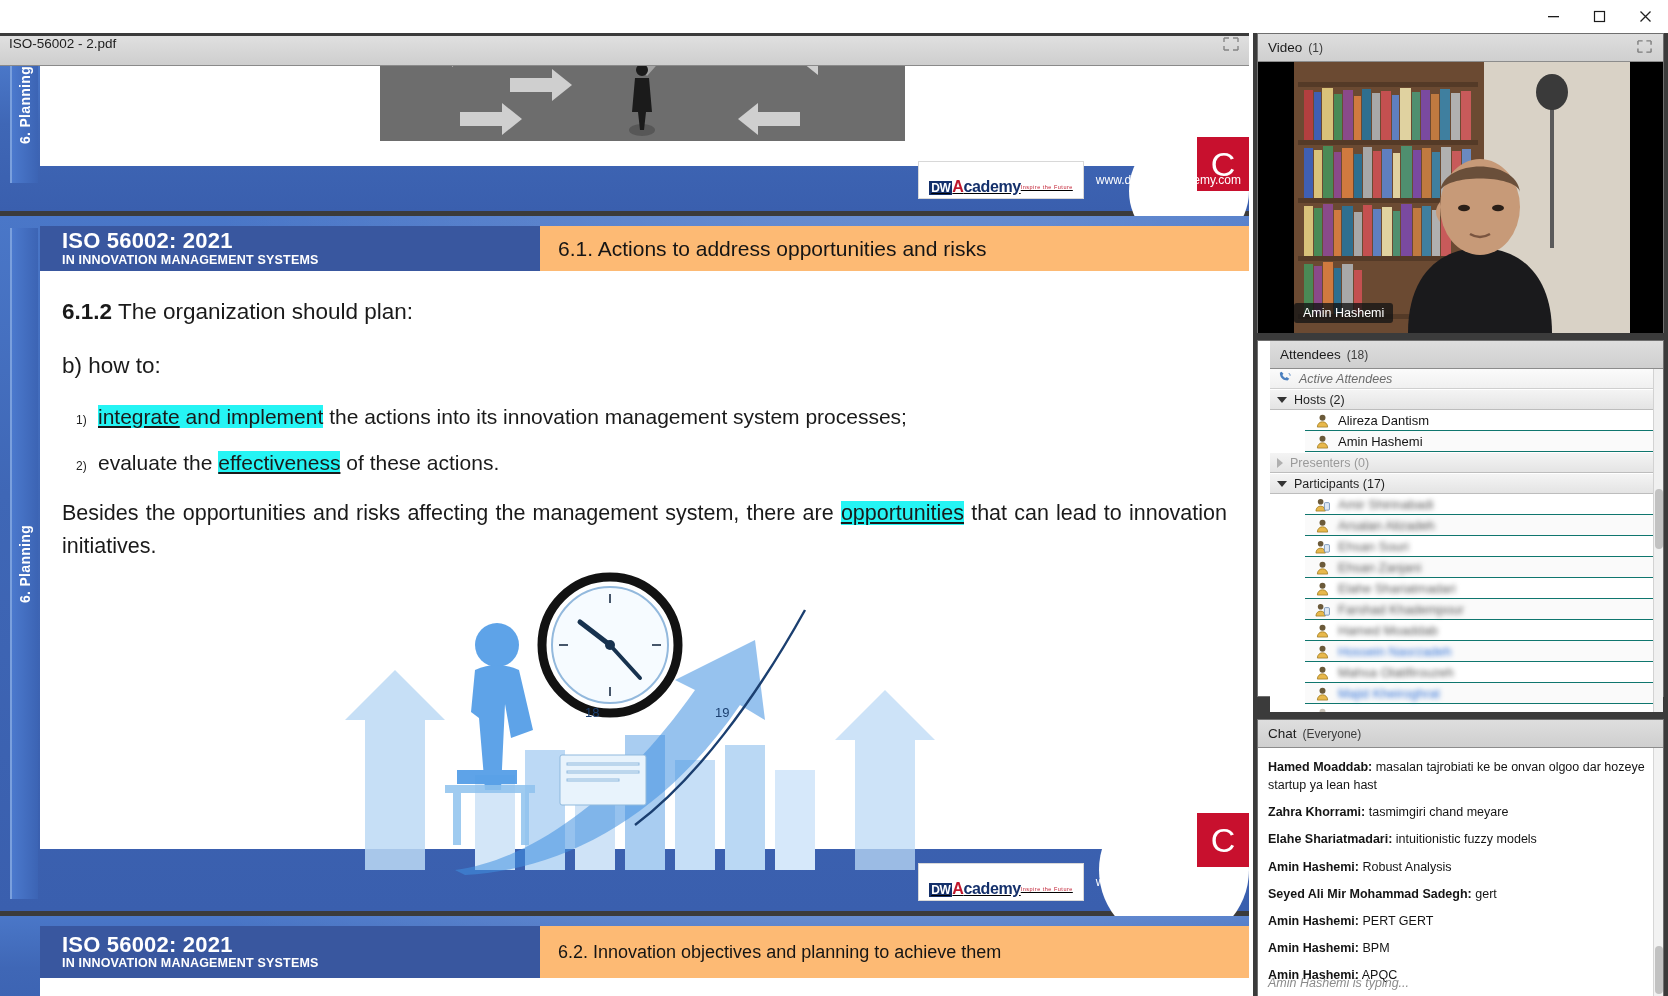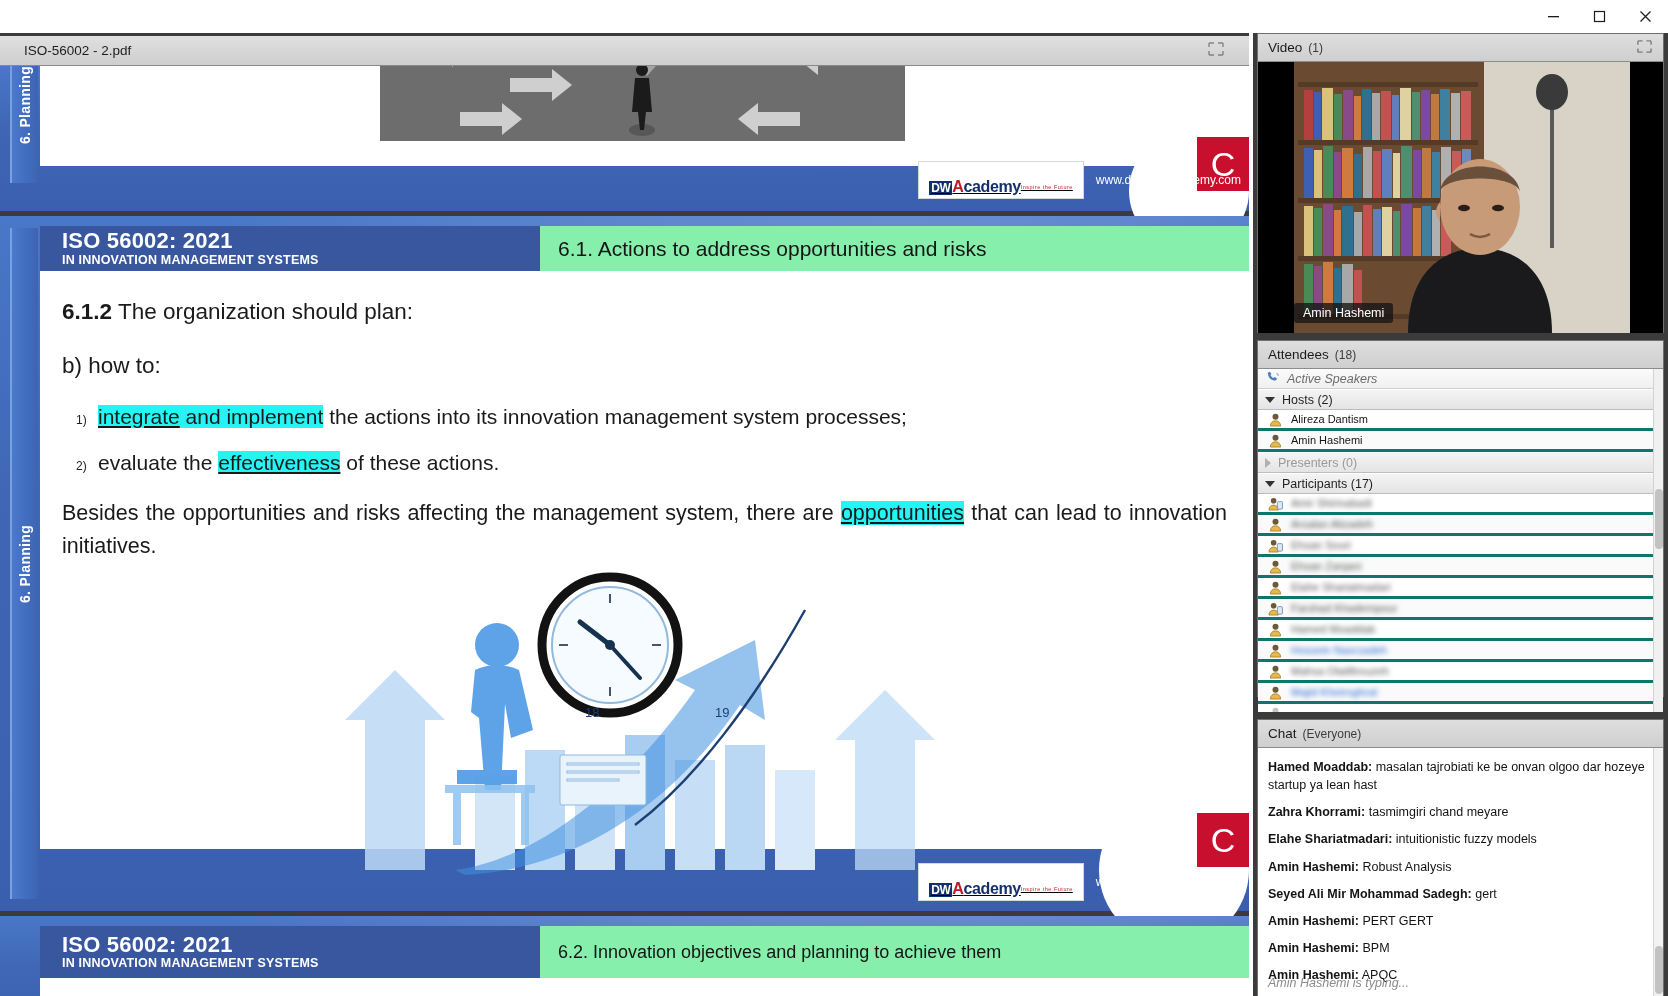--- a/index.html
+++ b/index.html
@@ -35,21 +35,21 @@
 
   
   #pdfPanel {
     position:absolute; left:0; top:33px; width:1249px; height:963px;
     background:#3b3b3b; border-top:3px solid #3b3b3b;
   }
   #pdfHeader {
     position:absolute; top:0; left:0; width:1249px; height:30px;
     background:linear-gradient(#e0e0e0,#cecece);
     border-bottom:1px solid #8a8a8a;
-    display:flex; align-items:center; padding:0 24px;
+    display:flex; align-items:flex-start; padding:0 9px;
     font-size:13.5px; color:#1d1d1d;
   }
   #pdfBody {
     position:absolute; top:30px; left:0; width:1249px; height:933px;
     background:#ffffff; overflow:hidden;
   }
 
   
   .deck { position:absolute; left:0; top:0; width:1249px; }
 
@@ -86,21 +86,21 @@
   }
 
   .slide-titlebar { display:flex; height:45px; align-items:stretch; }
   .iso-badge {
     width:500px; background:#39579f; color:#fff;
     display:flex; flex-direction:column; justify-content:center; padding-left:22px;
   }
   .iso-badge .l1 { font-size:22px; font-weight:bold; letter-spacing:.2px; line-height:1.02;}
   .iso-badge .l2 { font-size:12.5px; font-weight:bold; letter-spacing:.2px; }
   .sec-title {
-    flex:1; background:#86efac; display:flex; align-items:center; padding-left:18px;
+    flex:1; background:#fdba74; display:flex; align-items:center; padding-left:18px;
     font-size:21px; color:#151515;
   }
 
   .slidebody { padding:28px 22px 10px 22px; color:#1a1a1a; }
   .p1 { font-size:22.5px; margin-bottom:28px; }
   .p1 b { font-weight:bold; }
   .p2 { font-size:22.5px; margin-bottom:26px; }
   .olist { list-style:none; margin:0 0 12px 0; }
   .olist li { display:flex; align-items:baseline; margin-bottom:22px; }
   .olist .num { width:36px; font-size:12px; color:#222; padding-left:14px; }
@@ -142,38 +142,38 @@
 
   .rpanel { position:absolute; left:4px; width:407px; background:#fff; border:1px solid #6f6f6f; }
 
   #videoPanel { top:0; height:300px; }
   #videoStage { position:relative; height:271px; background:#000; overflow:hidden; }
   .namebadge {
     position:absolute; left:36px; bottom:10px; background:rgba(20,20,20,.78);
     color:#fff; font-size:12.5px; padding:3px 9px; border-radius:3px;
   }
 
-  #attPanel { top:307px; height:357px; }
+  #attPanel { top:307px; height:357px;padding-left:12px; }
   #attList { height:343px; overflow:hidden; position:relative; background:#fff; }
   .act-row {
     height:20px; display:flex; align-items:center; padding-left:8px; gap:7px;
     background:linear-gradient(#fbfbfb,#f0f0f0); border-bottom:1px solid #cfcfcf;
     font-size:12.5px; font-style:italic; color:#6c6c6c;
   }
   .grp-row {
     height:21px; display:flex; align-items:center; gap:7px; padding-left:7px;
     background:linear-gradient(#f4f4f4,#e4e4e4); border-bottom:1px solid #bdbdbd;
     border-top:1px solid #fff; font-size:12.5px; color:#1f1f1f;
   }
   .grp-row.dim { color:#9a9a9a; }
   .tri { width:0;height:0;border-left:5px solid transparent;border-right:5px solid transparent;border-top:6px solid #333; }
   .tri.right { border:0; border-top:5px solid transparent; border-bottom:5px solid transparent; border-left:6px solid #b0b0b0;}
   .per-row {
     height:21px; display:flex; align-items:center; gap:8px; padding-left:10px;
-    border-bottom:3px solid #0f766e; font-size:11px; color:#141414;
+    border-bottom:1px solid #0f766e; font-size:13px; color:#141414;margin-left:35px;
   }
   .per-row:nth-child(even) { background:#fafafa; }
   .per-row .nm.blur { filter:blur(2.4px); color:#575757; user-select:none; }
   .per-row .nm.blur.blue { color:#2d6fd6; }
   .pi { width:15px; height:15px; flex:0 0 15px; }
 
   #attScroll { position:absolute; right:0; top:0; width:10px; height:343px; background:#f0f0f0; border-left:1px solid #d2d2d2;}
   #attThumb { position:absolute; left:1px; top:120px; width:8px; height:60px; background:#c2c2c2; border-radius:4px;}
 
   #chatPanel { top:686px; height:277px; }
@@ -489,21 +489,21 @@
       </div>
       <div id="attList">
 
         <div class="act-row">
           <span>
             <svg width="14" height="12" viewBox="0 0 16 14">
               <path d="M2 2c0 6 4 9 9 9l2-2-3-2-1.5 1.2C7 7.5 5.8 6.3 5 4.8L6.2 3.3 4 .8 2 2z" fill="#4a7fbf"></path>
               <path d="M12.5 2.5a4 4 0 0 1 1.5 3" stroke="#4a7fbf" stroke-width="1.1" fill="none"></path>
             </svg>
           </span>
-          <span>Active Speakers</span>
+          <span>Active Attendees</span>
         </div>
 
         <div class="grp-row">
           <span class="tri"></span>
           <span>Hosts (2)</span>
         </div>
         <div class="per-row">
           <span class="pi">
             <svg width="15" height="15" viewBox="0 0 16 16">
                 <circle cx="8" cy="5" r="3.2" fill="#6b5a3a"></circle>

